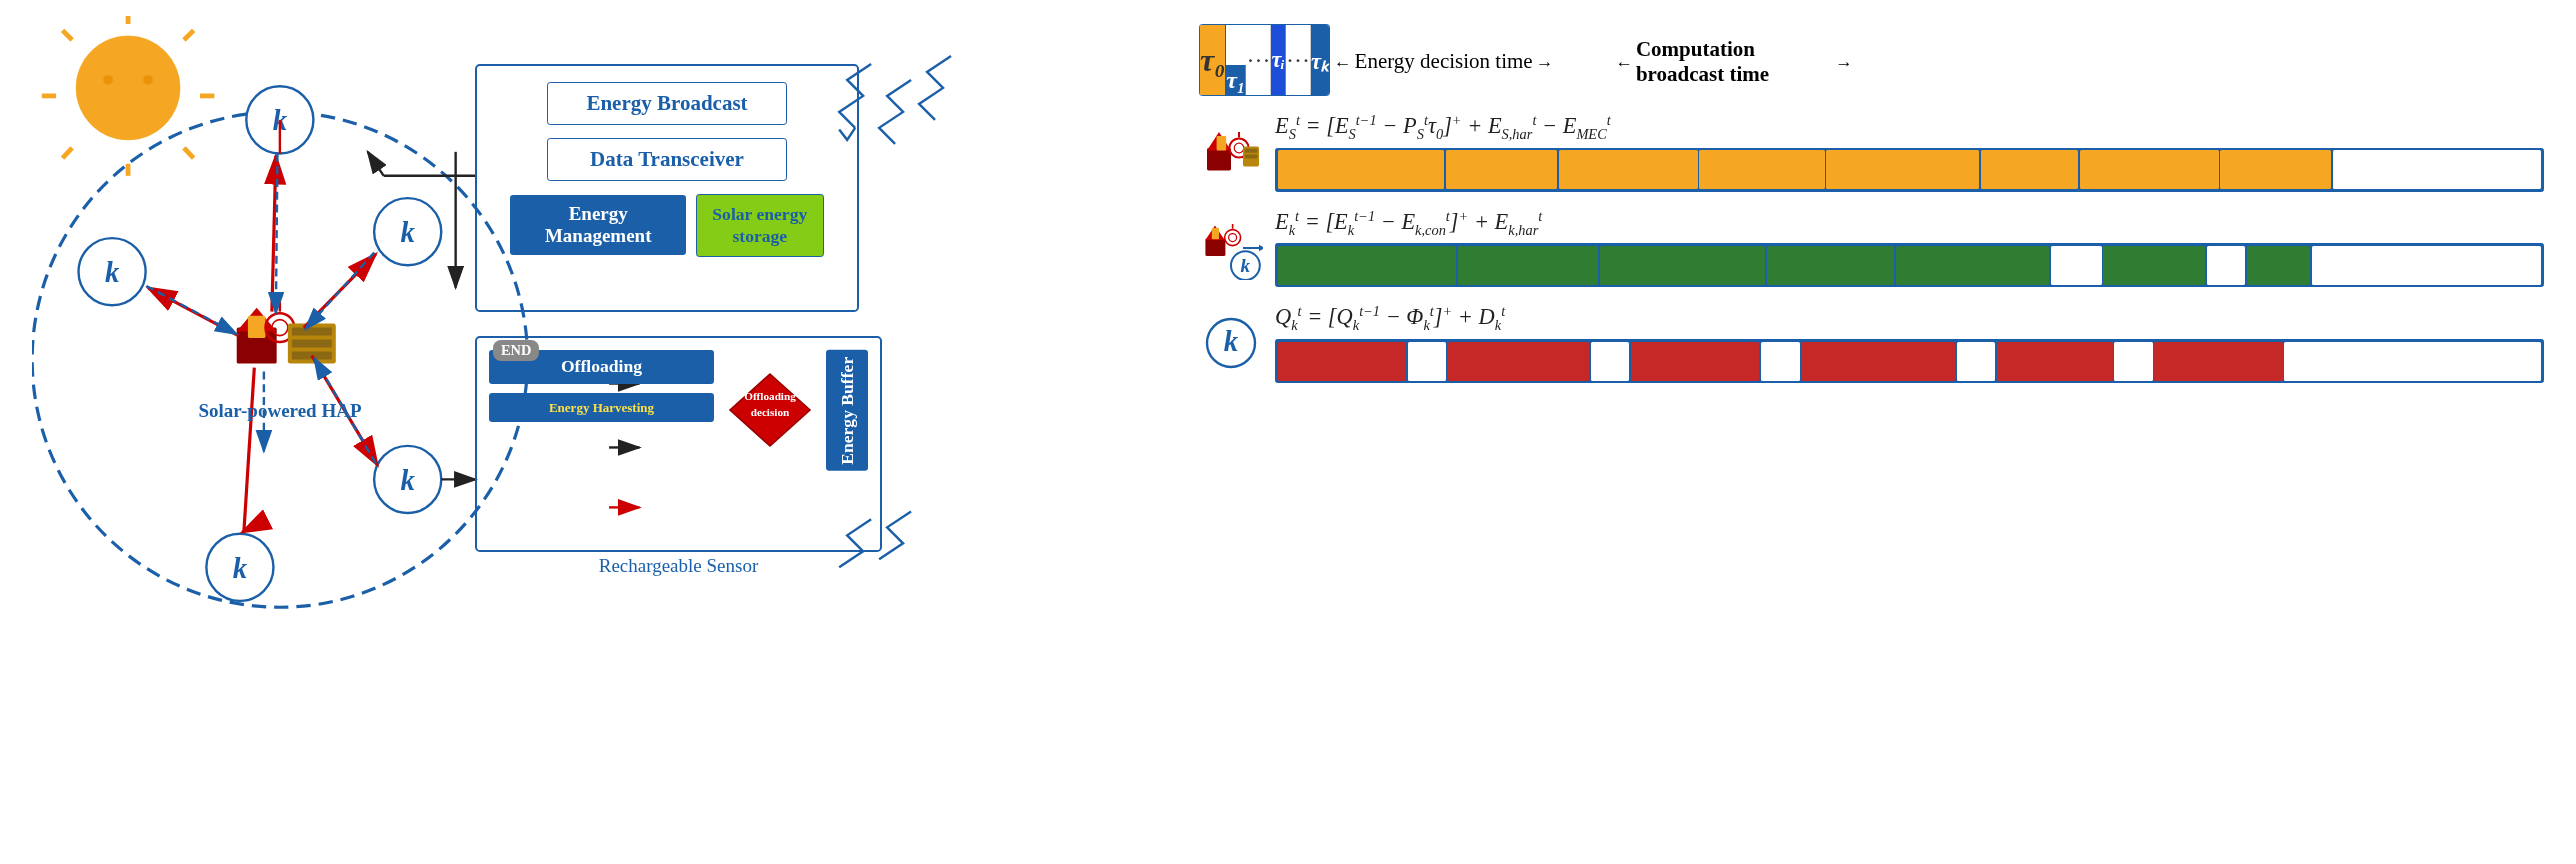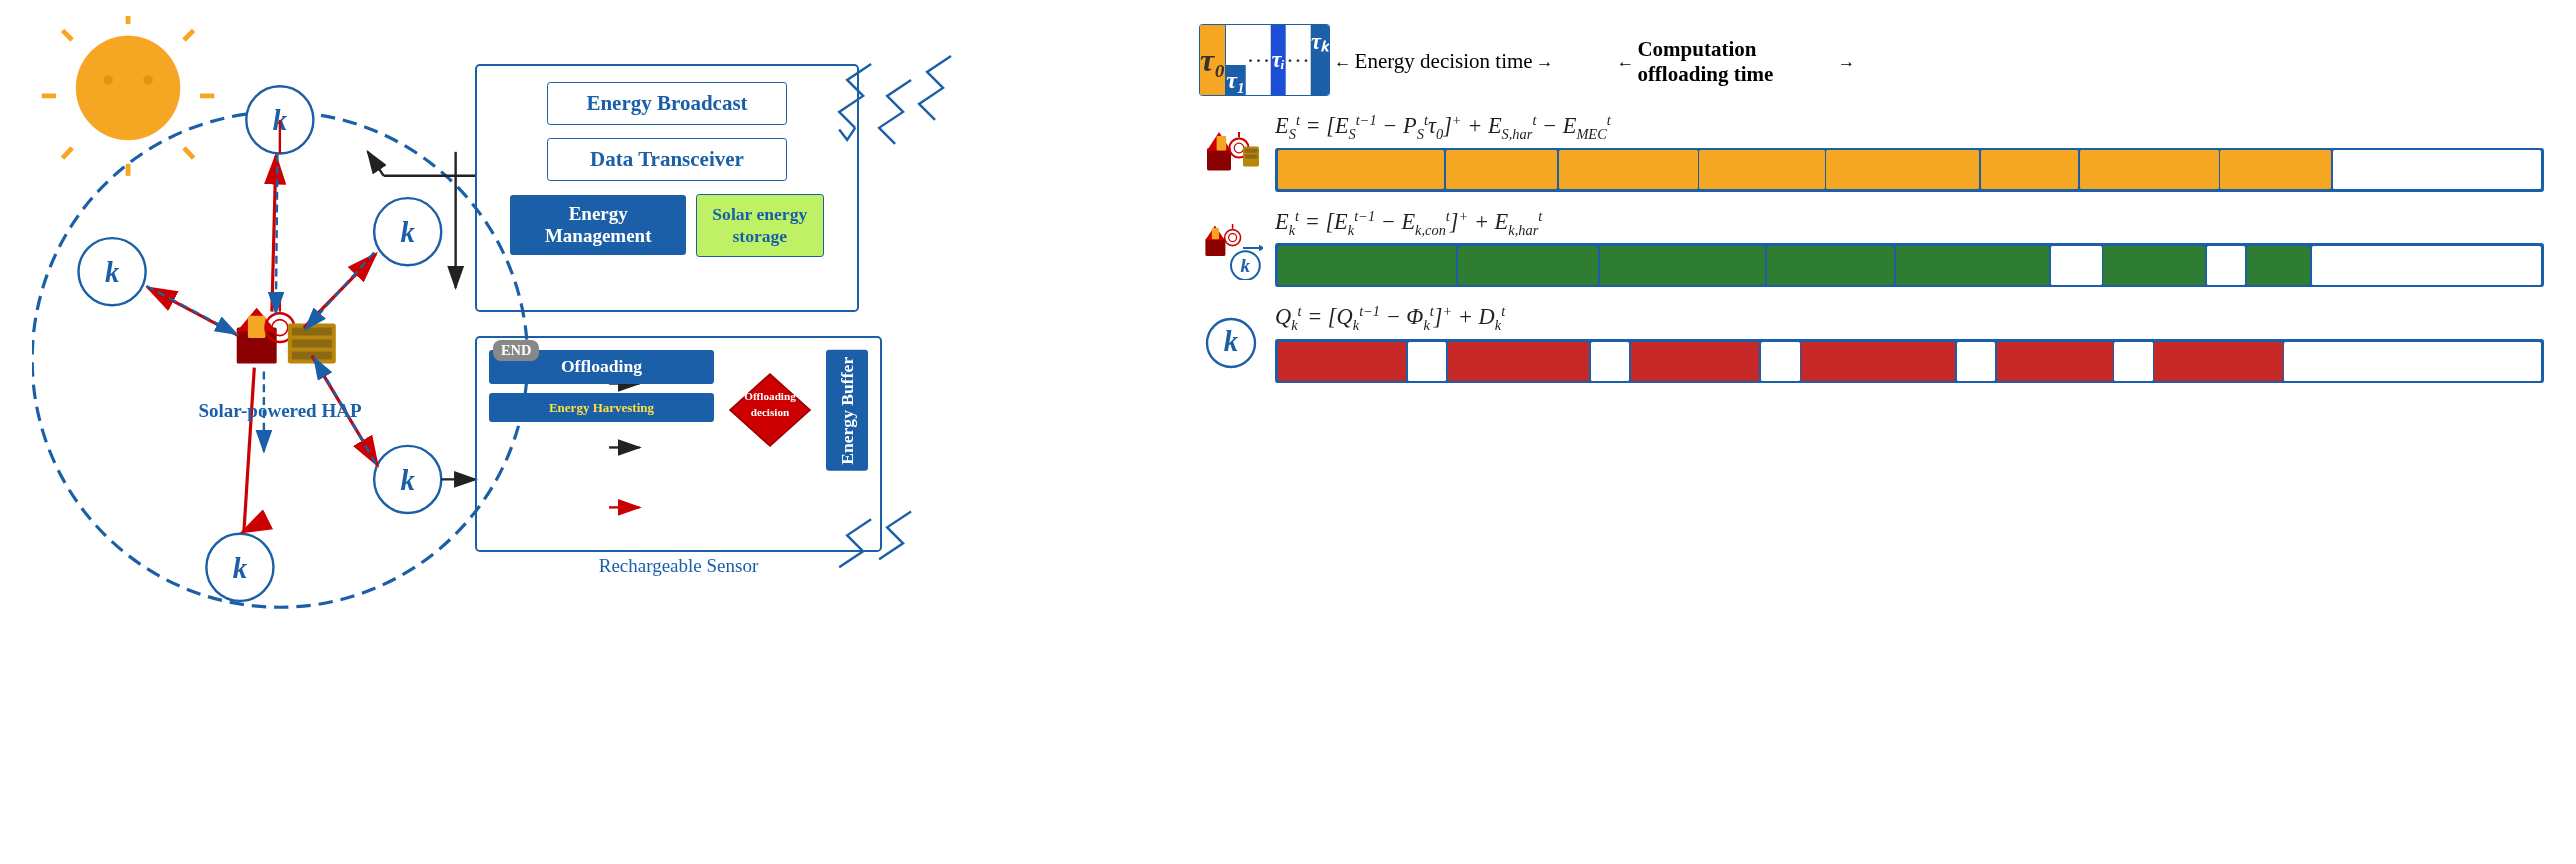--- a/index.html
+++ b/index.html
@@ -185,21 +185,21 @@
 
       <div style="position:absolute; left:443px; top:48px; width:384px; height:248px; border:2.4px solid #1a5fa8; border-radius:4.8px; background:transparent;">
         <div style="display:flex; flex-direction:column; align-items:center; padding:16px; gap:12.8px;">
 
           <div style="background:white; border:1.6px solid #1a5fa8; color:#1a5fa8; padding:8px 24px; font-size:21px; font-weight:bold; width:240px; text-align:center; border-radius:3.2px;">Energy Broadcast</div>
 
           <div style="background:white; border:1.6px solid #1a5fa8; color:#1a5fa8; padding:8px 16px; font-size:21px; font-weight:bold; width:240px; text-align:center; border-radius:3.2px;">Data Transceiver</div>
 
           <div style="display:flex; gap:9.6px; align-items:center;">
             <div style="background:#1a5fa8; color:white; padding:8px 12px; font-size:19px; font-weight:bold; width:176px; text-align:center; border-radius:3.2px;">Energy Management</div>
-            <div style="background:#bef264; border:1.6px solid #1a5fa8; color:#1a5fa8; padding:8px 8px; font-size:17.6px; font-weight:bold; width:128px; text-align:center; border-radius:3.2px; line-height:1.3;">Solar energy storage</div>
+            <div style="background:#84cc16; border:1.6px solid #1a5fa8; color:#1a5fa8; padding:8px 8px; font-size:17.6px; font-weight:bold; width:128px; text-align:center; border-radius:3.2px; line-height:1.3;">Solar energy storage</div>
           </div>
         </div>
       </div>
 
       <div style="position:absolute; left:443px; top:320px; width:407px; height:216px; border:2.4px solid #1a5fa8; border-radius:4.8px; background:transparent;">
         <div style="display:flex; gap:8px; padding:12px;">
 
           <div style="flex:1; display:flex; flex-direction:column; gap:9.6px; position:relative;">
 
             <div style="position:absolute; top:-9.6px; left:4px; background:#888; color:white; font-size:14.4px; font-weight:bold; padding:1.6px 8px; border-radius:8px;">END</div>
@@ -239,34 +239,34 @@
         </div>
 
         <div style="background:white; flex:0.4; display:flex; align-items:center; justify-content:center; font-size:24px; color:#333; border-right:0.8px solid #ccc;">···</div>
 
         <div style="background:#1d4ed8; flex:0.65; display:flex; align-items:center; justify-content:center; color:white; font-size:22.4px; font-style:italic; font-weight:bold; border-right:0.8px solid #5588cc;">
           <span>τᵢ</span>
         </div>
 
         <div style="background:white; flex:0.4; display:flex; align-items:center; justify-content:center; font-size:24px; color:#333; border-right:0.8px solid #ccc;">···</div>
 
-        <div style="background:#1a5fa8; flex:0.65; display:flex; align-items:flex-start; justify-content:center; color:white; font-size:22.4px; font-style:italic; font-weight:bold;">
+        <div style="background:#1a5fa8; flex:0.65; display:flex; align-items:center; justify-content:center; color:white; font-size:22.4px; font-style:italic; font-weight:bold;">
           <span>τₖ</span>
         </div>
       </div>
 
       <div style="display:flex; font-size:21px; margin-top:3.2px;">
         <div style="flex:3.2; display:flex; align-items:center; gap:3.2px;">
           <span style="font-size:17.6px;">←</span>
           <span>Energy decision time</span>
           <span style="font-size:17.6px;">→</span>
         </div>
         <div style="flex:2.7; display:flex; align-items:center; gap:3.2px; font-weight:bold;">
           <span style="font-size:17.6px;">←</span>
-          <span>Computation offloading time</span>
+          <span>Computation broadcast time</span>
           <span style="font-size:17.6px;">→</span>
         </div>
       </div>
     </div>
 
     <div class="data-row">
       <div class="row-icon">
         <svg width="64" height="64" viewBox="0 0 80 80">
           <rect x="10" y="35" width="30" height="28" fill="#8b0000" rx="2"></rect>
           <polygon points="25,15 10,38 40,38" fill="#cc0000"></polygon>

